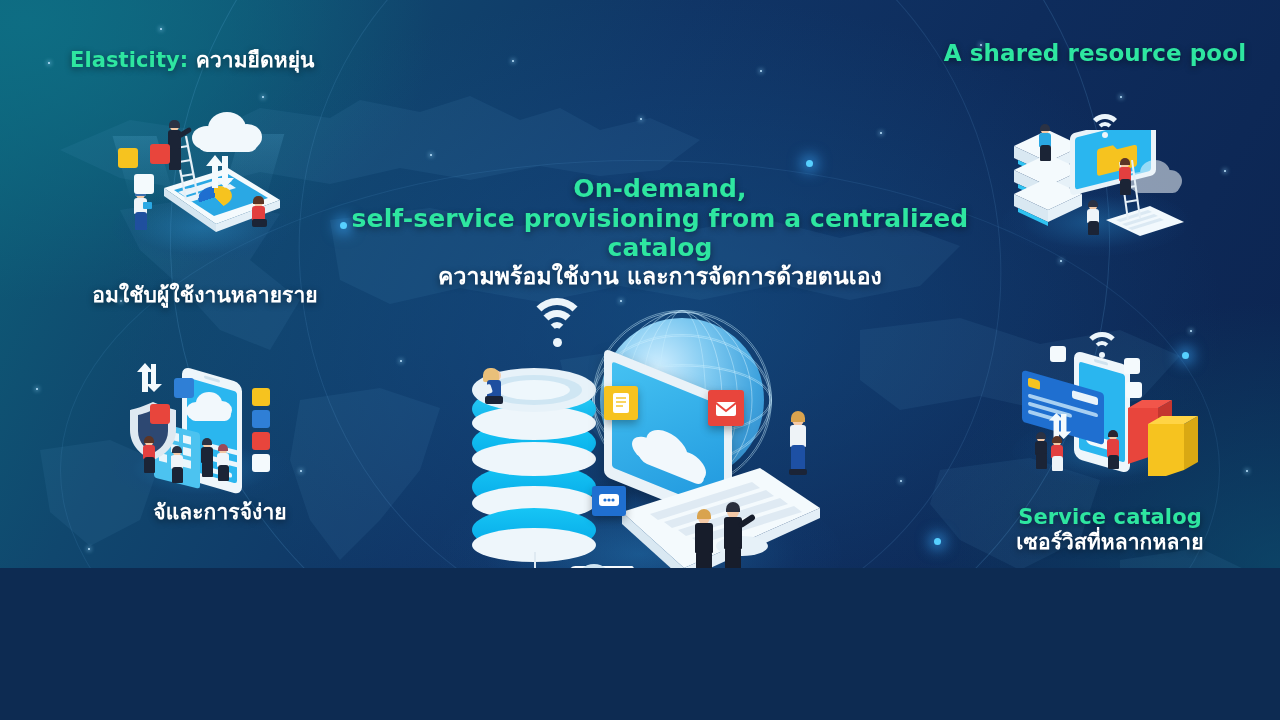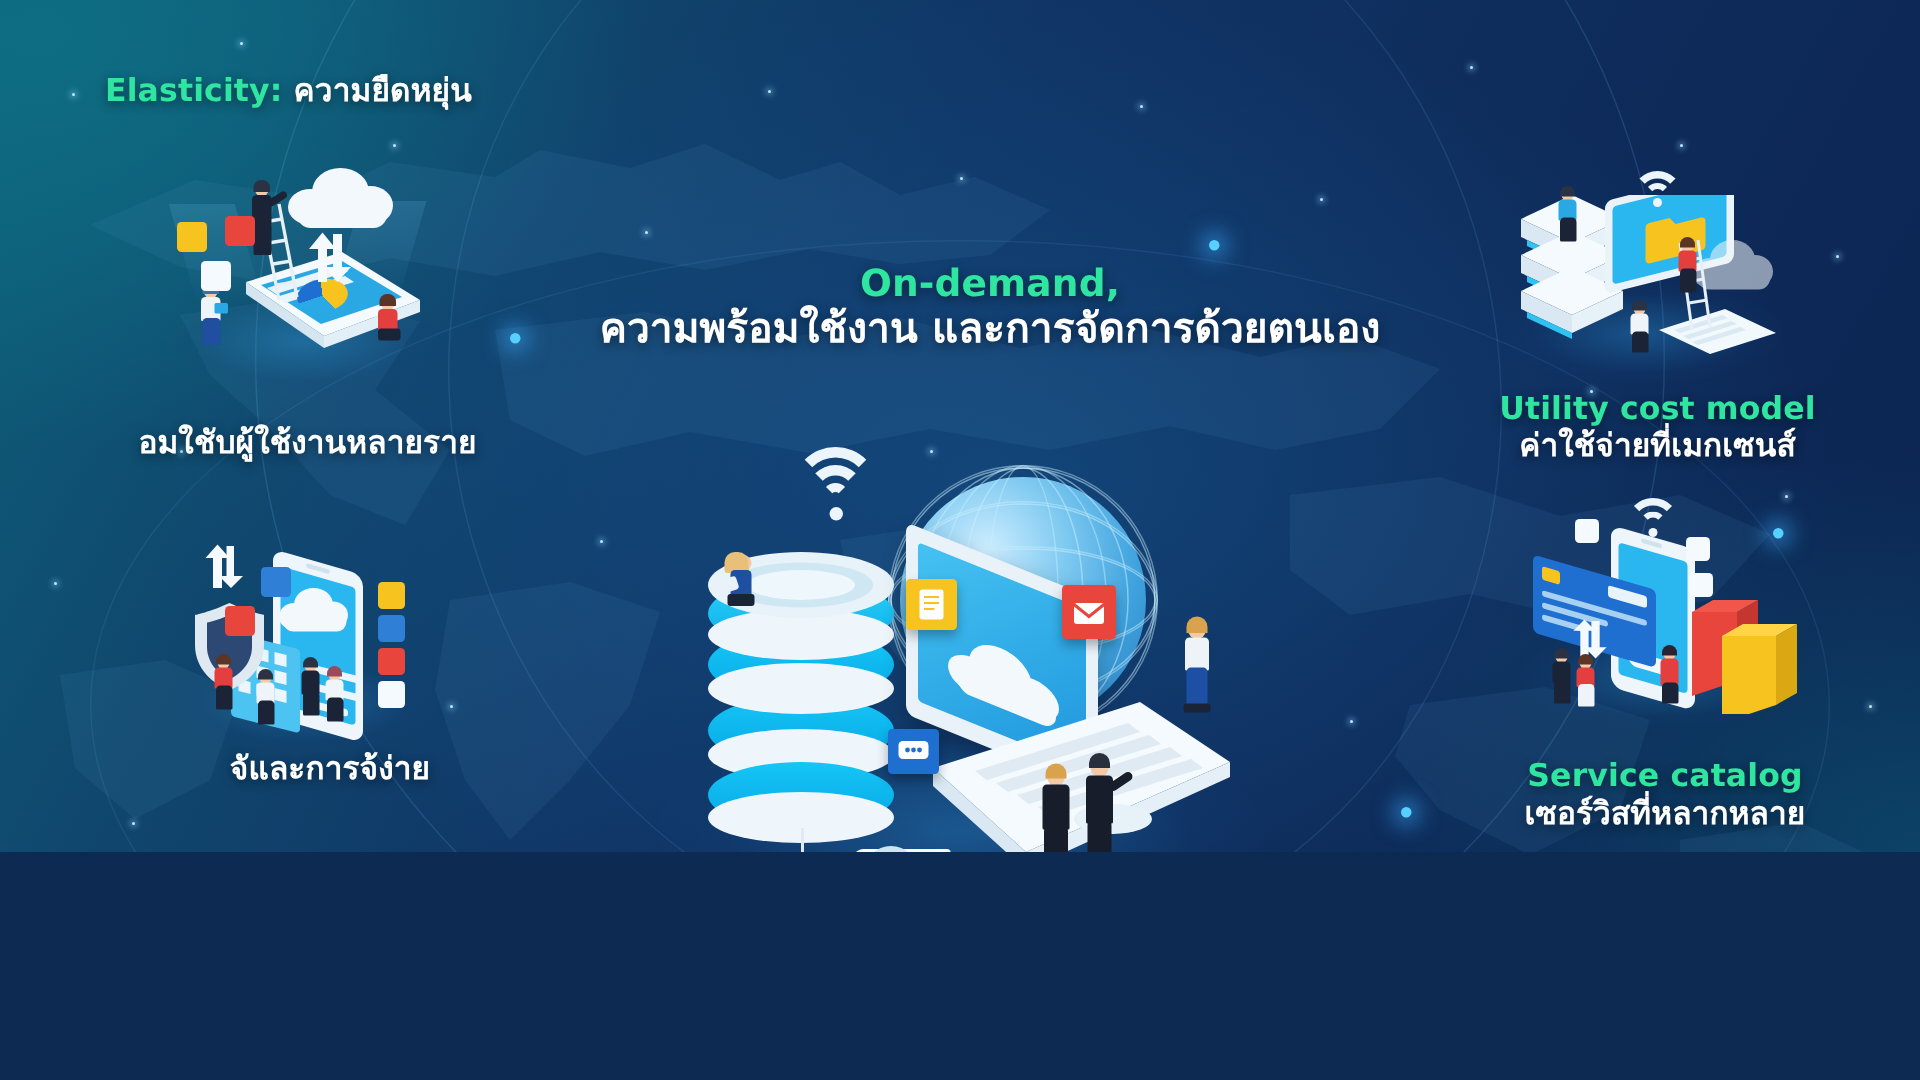--- a/index.html
+++ b/index.html
@@ -28,21 +28,21 @@
   .label { position:absolute; line-height:1.18; letter-spacing:.1px;
            text-shadow:0 2px 7px rgba(0,0,0,.45); }
   .label .en { color:#2ee6a0; font-weight:bold; display:block; }
   .label .th { color:#ffffff; font-weight:bold; display:block; }
   .lbl-left  { text-align:center; }
   .lbl-right { text-align:center; }
   .lbl-center{ text-align:center; }
   
   .s-md .en { font-size:21px; }  .s-md .th { font-size:21px; }
   .s-lg .en { font-size:23px; }  .s-lg .th { font-size:22px; }
-  .s-hero .en { font-size:25px; } .s-hero .th { font-size:27px; }
+  .s-hero .en { font-size:25px; } .s-hero .th { font-size:23px; }
   
   .illus { position:absolute; }
   .ground { position:absolute; left:50%; top:58%; width:100%; height:46%;
             transform:translateX(-50%); border-radius:50%;
             background:radial-gradient(ellipse at center, rgba(42,140,205,.40) 0%, rgba(20,70,130,.12) 55%, rgba(0,0,0,0) 75%); }
   .card { position:absolute; border-radius:3px; }
   .person { position:absolute; }
   .p-body { position:absolute; border-radius:3px 3px 1px 1px; }
   .p-head { position:absolute; border-radius:50%; }
   .beam { position:absolute; background:linear-gradient(to bottom, rgba(120,210,255,.30), rgba(120,210,255,0)); }
@@ -119,35 +119,33 @@
   <i class="glowdot" style="left:1182px; top:352px;"></i>
   <i class="glowdot" style="left:934px; top:538px;"></i>
 
   <div class="label lbl-left s-md" style="left:70px; top:48px; width:330px; text-align:left;">
     <span style="display:inline">
       <span class="en" style="display:inline">Elasticity: </span><span class="th" style="display:inline">ความยืดหยุ่น</span>
     </span>
   </div>
 
   <div class="label lbl-right s-lg" style="left:930px; top:40px; width:330px;">
+    <span class="en">A shared resource pool</span>
   </div>
 
   <div class="label lbl-center s-hero" style="left:330px; top:174px; width:660px;">
     <span class="en">On-demand,</span>
+    <span class="en">self-service provisioning from a centralized catalog</span>
     <span class="th">ความพร้อมใช้งาน และการจัดการด้วยตนเอง</span>
   </div>
 
   <div class="label lbl-left s-md" style="left:55px; top:283px; width:300px;">
     <span class="th">อมใชับผู้ใช้งานหลายราย</span>
   </div>
 
-  <div class="label lbl-right s-md" style="left:955px; top:260px; width:300px;">
-    <span class="en">Utility cost model</span>
-    <span class="th">ค่าใช้จ่ายที่เมกเซนส์</span>
-  </div>
 
   <div class="label lbl-left s-md" style="left:75px; top:500px; width:290px;">
     <span class="th">จัและการจ้ง่าย</span>
   </div>
 
   <div class="label lbl-right s-md" style="left:960px; top:505px; width:300px;">
     <span class="en">Service catalog</span>
     <span class="th">เซอร์วิสที่หลากหลาย</span>
   </div>
 

